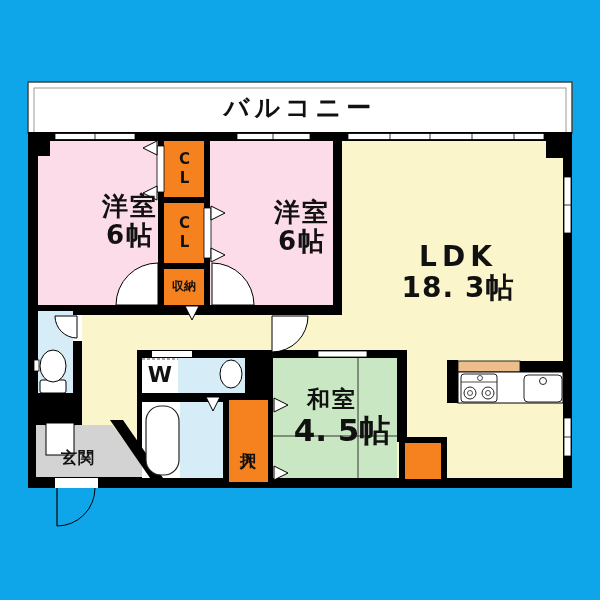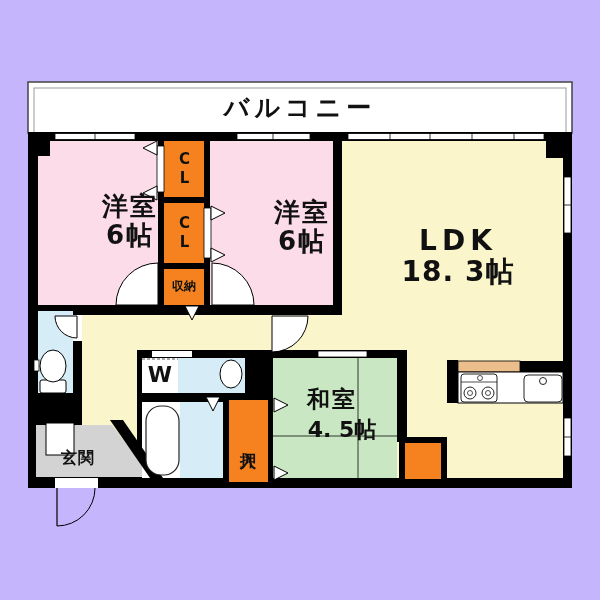--- a/index.html
+++ b/index.html
@@ -1,27 +1,27 @@
 <!DOCTYPE html>
 <html><head>
 <meta charset="utf-8">
 <style>
   html,body{margin:0;padding:0;background:#fff;}
-  .stage{position:relative;width:600px;height:600px;background:#c4b5fd;overflow:hidden;
+  .stage{position:relative;width:600px;height:600px;background:#0ea5e9;overflow:hidden;
          font-family:"DejaVu Sans",sans-serif;}
   .plan-svg{position:absolute;left:0;top:0;}
   .lbl{position:absolute;transform:translate(-50%,-50%);font-weight:bold;color:#111;
        white-space:nowrap;line-height:1.12;text-align:center;}
   .vert{writing-mode:vertical-rl;text-orientation:upright;letter-spacing:1px;}
   .balcony-lbl{font-size:25px;letter-spacing:5px;}
   .room-lbl{font-size:26px;letter-spacing:2px;margin-left:32px;}
   .ldk-line1{font-size:28px;letter-spacing:5px;}
   .ldk-line2{font-size:28px;letter-spacing:1px;}
   .washitsu-lbl{font-size:23px;letter-spacing:2px;}
-  .washitsu-size{font-size:22px;}
+  .washitsu-size{font-size:31px;}
   .cl-lbl{font-size:15px;line-height:1;}
   .shuno-lbl{font-size:12px;}
   .oshiire-lbl{font-size:16px;}
   .w-lbl{font-size:22px;}
   .genkan-lbl{font-size:16px;letter-spacing:1px;text-align:right;}
 </style>
 </head>
 <body>
 
 <div class="stage">
@@ -135,21 +135,21 @@
   <div class="lbl room-lbl" style="left:98px;top:221px;">
     <div>洋室</div>
     <div>6帖</div>
   </div>
 
   <div class="lbl room-lbl" style="left:270px;top:227px;">
     <div>洋室</div>
     <div>6帖</div>
   </div>
 
-  <div class="lbl" style="left:458px;top:256px;">
+  <div class="lbl" style="left:458px;top:272px;">
     <div class="ldk-line1">LDK</div>
     <div class="ldk-line2">18. 3帖</div>
   </div>
 
   <div class="lbl washitsu-lbl" style="left:332px;top:400px;">和室</div>
   <div class="lbl washitsu-size" style="left:342px;top:430px;">4. 5帖</div>
 
   <div class="lbl vert cl-lbl" style="left:184px;top:169px;">CL</div>
   <div class="lbl vert cl-lbl" style="left:184px;top:233px;">CL</div>
   <div class="lbl shuno-lbl" style="left:184px;top:287px;">収納</div>

